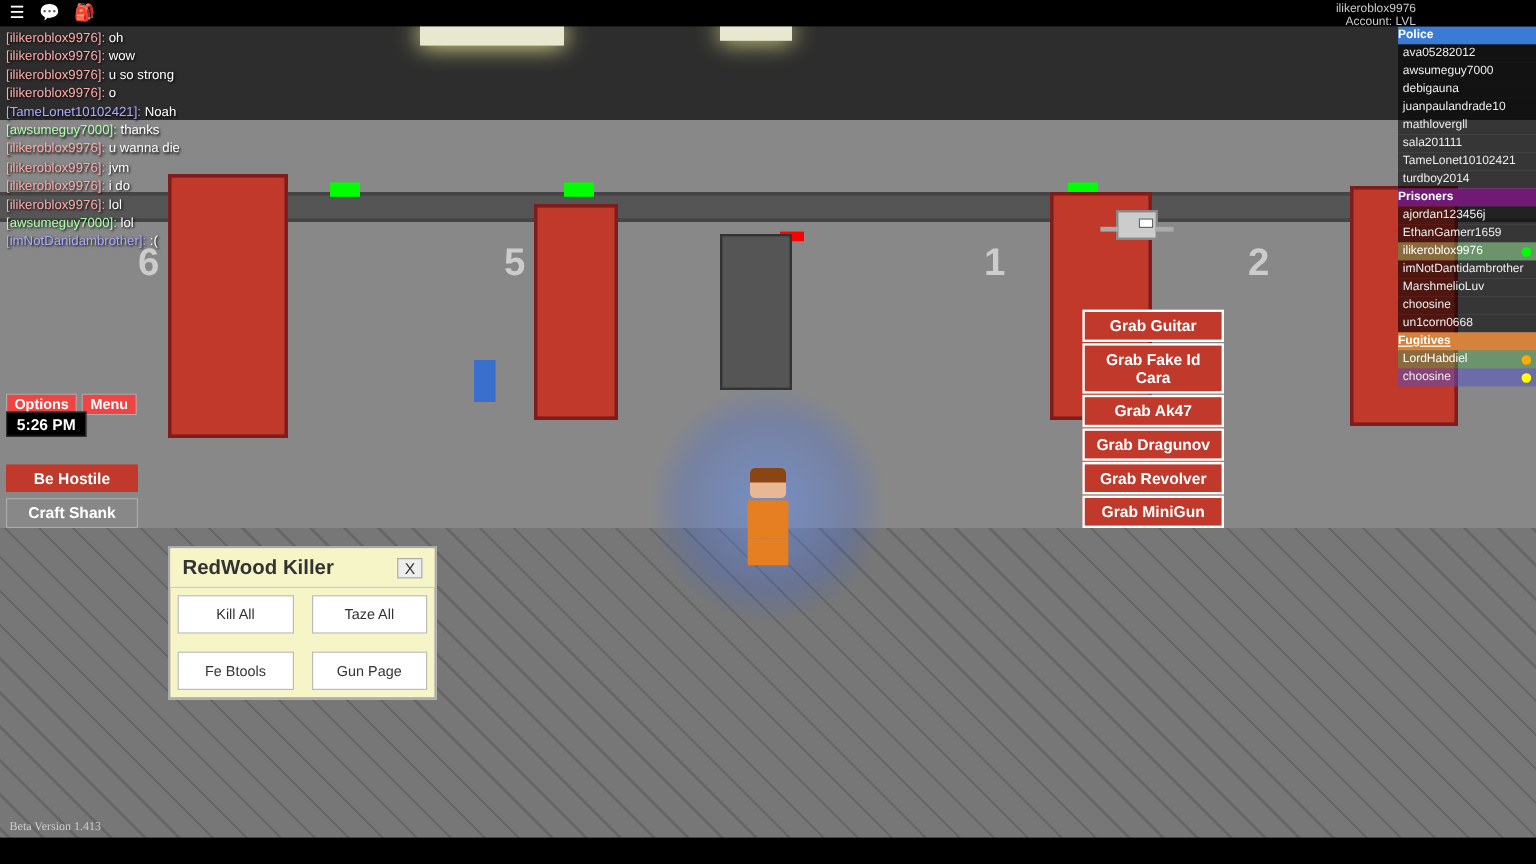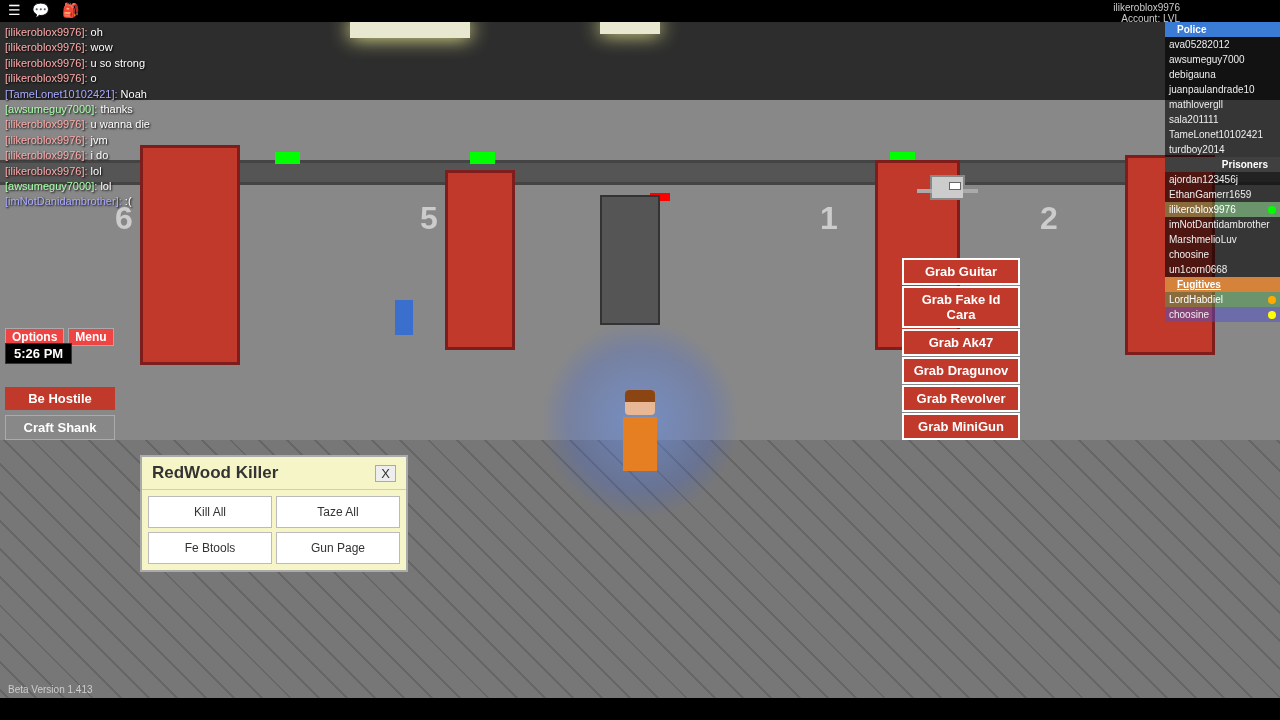--- a/index.html
+++ b/index.html
@@ -271,21 +271,21 @@
     .grab-btn.fake-id {
       background: #c0392b;
       border-color: #fff;
     }
 
     
     .redwood-panel {
       position: absolute;
       top: 455px;
       left: 140px;
-      width: 268px;
+      width: 224px;
       background: #f5f5c8;
       border: 2px solid #aaa;
       z-index: 45;
       padding: 0;
     }
     .redwood-title-bar {
       background: #f5f5c8;
       display: flex;
       justify-content: space-between;
       align-items: center;
@@ -301,21 +301,21 @@
       background: #eee;
       border: 1px solid #aaa;
       font-size: 13px;
       cursor: pointer;
       padding: 0 5px;
       color: #333;
     }
     .redwood-grid {
       display: grid;
       grid-template-columns: 1fr 1fr;
-      gap: 4px;
+      gap: 15px;
       padding: 6px;
     }
     .redwood-action-btn {
       background: #fff;
       border: 1px solid #bbb;
       font-size: 12px;
       color: #333;
       padding: 8px 4px;
       text-align: center;
       cursor: pointer;
@@ -327,25 +327,25 @@
       top: 22px;
       right: 0;
       width: 115px;
       z-index: 40;
       font-size: 10px;
     }
     .lb-section-header {
       background: #3a7bd5;
       color: #fff;
       font-weight: bold;
-      padding: 2px 12px;
+      padding: 2px 0;
       font-size: 10px;
     }
     .lb-police-header { background: #3a7bd5; }
-    .lb-prisoner-header { background: #404040; text-align: right; }
+    .lb-prisoner-header { background: #701a75; }
     .lb-fugitive-header { background: #d5823a; text-decoration: underline; }
     .lb-player {
       background: rgba(0,0,0,0.6);
       color: #eee;
       padding: 2px 4px;
       font-size: 10px;
       display: flex;
       align-items: center;
       justify-content: space-between;
     }
@@ -368,20 +368,21 @@
     .ind-yellow { background: #ff0; }
 
     
     .beta-text {
       position: absolute;
       bottom: 25px;
       left: 8px;
       color: #ccc;
       font-size: 10px;
       z-index: 60;
+      font-family: Liberation Serif, serif;
     }
 
     
     .door-label-6 { position: absolute; top: 200px; left: 115px; color: #ccc; font-size: 32px; font-weight: bold; z-index: 20; }
     .door-label-5 { position: absolute; top: 200px; left: 420px; color: #ccc; font-size: 32px; font-weight: bold; z-index: 20; }
     .door-label-1 { position: absolute; top: 200px; left: 820px; color: #ccc; font-size: 32px; font-weight: bold; z-index: 20; }
     .door-label-2 { position: absolute; top: 200px; left: 1040px; color: #ccc; font-size: 32px; font-weight: bold; z-index: 20; }
 
     
     .green-indicator {

